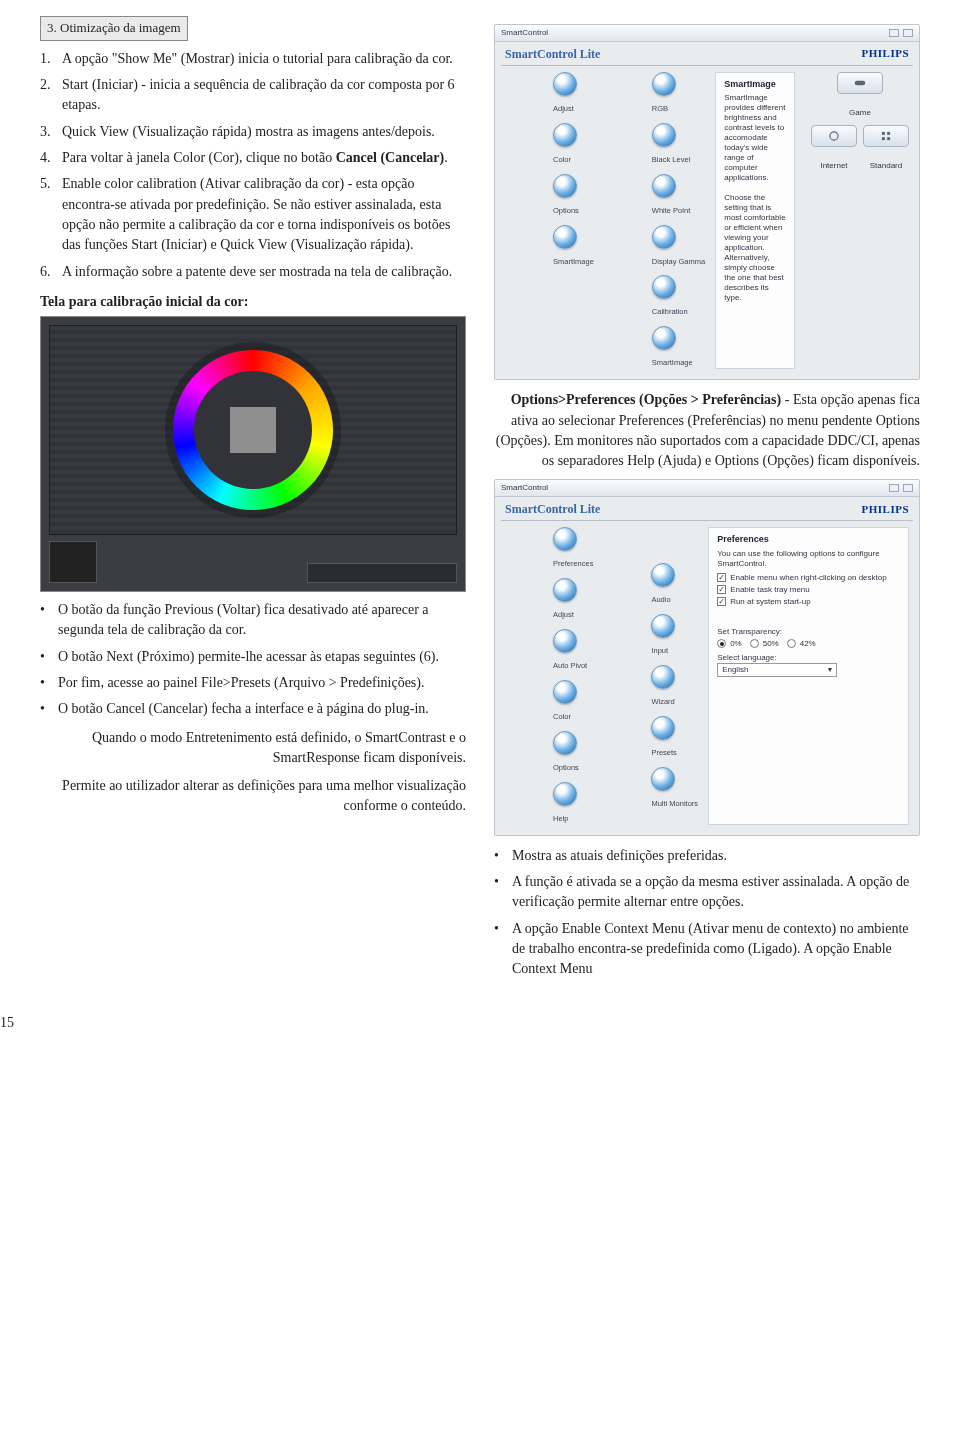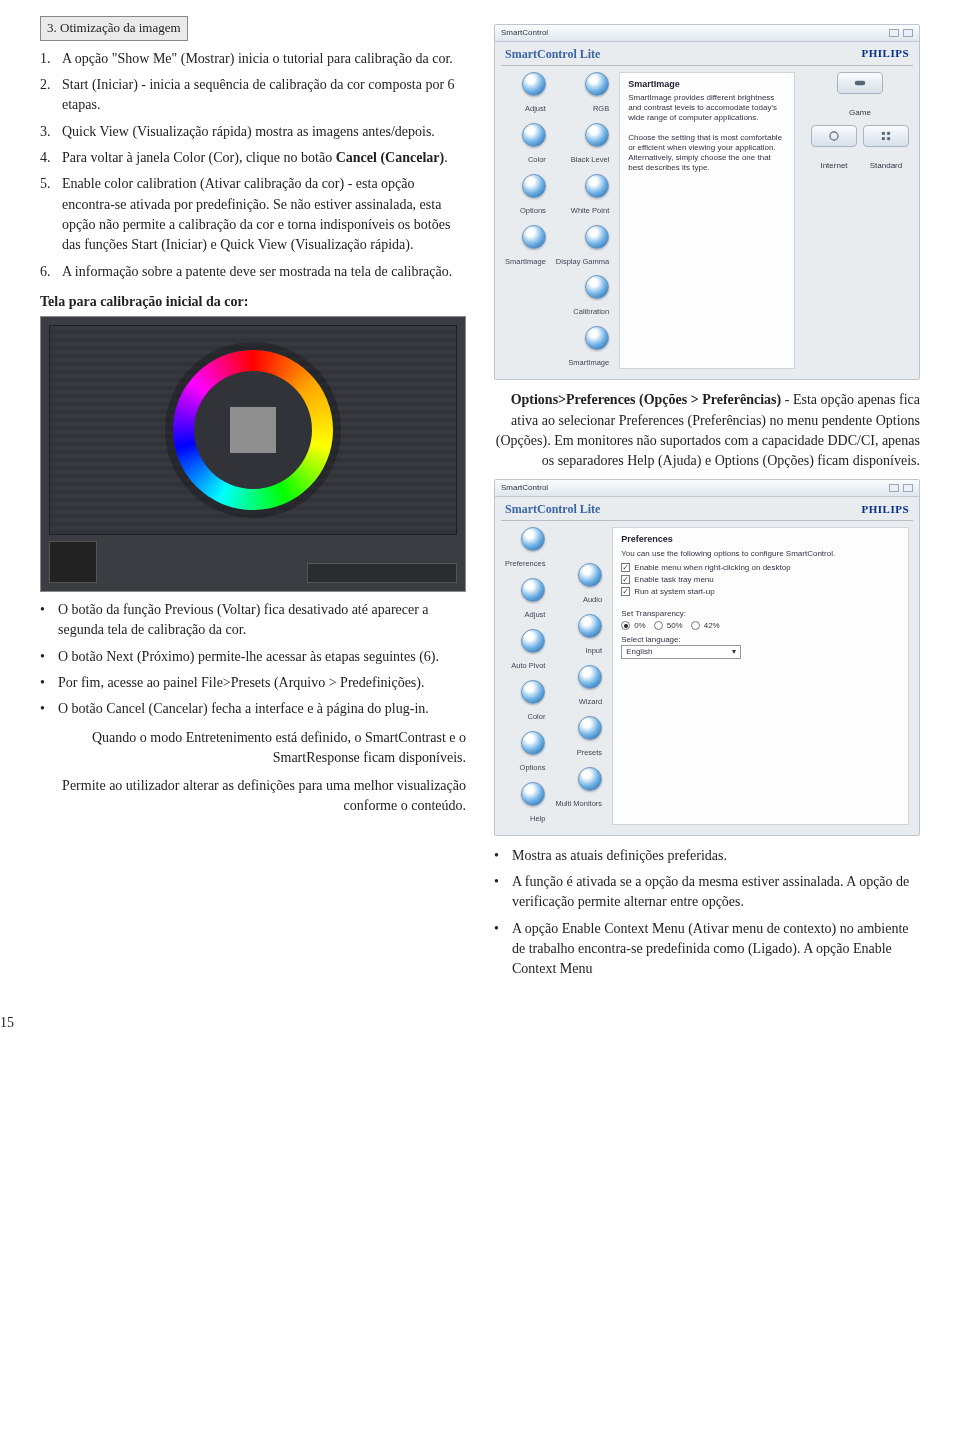--- a/index.html
+++ b/index.html
@@ -82,21 +82,21 @@
   .scr .titlebar .wbtn span { width:10px; height:8px; border:1px solid #9aa; background:#eef; }
   .scr .brandrow {
     display:flex; justify-content:space-between; align-items:center;
     padding: 4px 10px 2px 10px;
     font-family: Liberation Serif, serif;
   }
   .brand { color:#3a66a8; font-weight:bold; font-size:12px; }
   .philips { color:#003087; font-weight:bold; font-size:11px; letter-spacing:0.5px; }
   .scr .hr { height:1px; background:#b7bec7; margin:0 6px; }
   .scr .main { display:flex; padding:6px 10px 10px 10px; gap:10px; }
-  .iconcol { display:flex; flex-direction:column; gap:8px; align-items:flex-end; }
+  .iconcol { display:flex; flex-direction:column; gap:8px; align-items:flex-start;margin-left:48px; }
   .micon { width:24px; height:24px; background:radial-gradient(circle at 35% 30%, #fff 0 18%, #6fb2e6 55%, #1e5f9d 100%); border-radius:50%; border:1px solid #6a96c2; box-shadow:0 1px 2px rgba(0,0,0,.25); }
   .mlbl { font-size:7.5px; color:#445; text-align:center; }
   .rpanel { flex:1; background:#fdfdfd; border:1px solid #cfd4da; padding:6px 8px; font-size:8px; line-height:1.25; }
   .rpanel h4 { font-size:9px; margin-bottom:3px; color:#223; font-weight:bold; }
   .bbtn { display:flex; flex-direction:column; align-items:center; gap:13px; }
   .bbtn .b { width:46px; height:22px; background:linear-gradient(#fafcff,#d7e0ea); border:1px solid #a9b3c0; border-radius:4px; display:flex; align-items:center; justify-content:center; }
   .bbtn .b svg { width:14px; height:14px; }
   .bbtn span { font-size:8px; color:#334; }
   .btns { display:flex; flex-direction:column; gap:6px; margin-left:6px; }
   .chk { display:flex; align-items:center; gap:4px; }
@@ -354,21 +354,21 @@
               </div>
             <div class="chk">
                 <span class="box">✓</span>
                 <span>Enable task tray menu</span>
               </div>
             <div class="chk">
                 <span class="box">✓</span>
                 <span>Run at system start-up</span>
               </div>
           </div>
-          <div style="margin-top:12px">Set Transparency:</div>
+          <div style="margin-top:20px">Set Transparency:</div>
           <div style="display:flex; gap:8px; margin-top:2px">
             <div class="rad">
                 <span class="c on"></span>
                 <span>0%</span>
               </div>
             <div class="rad">
                 <span class="c"></span>
                 <span>50%</span>
               </div>
             <div class="rad">

